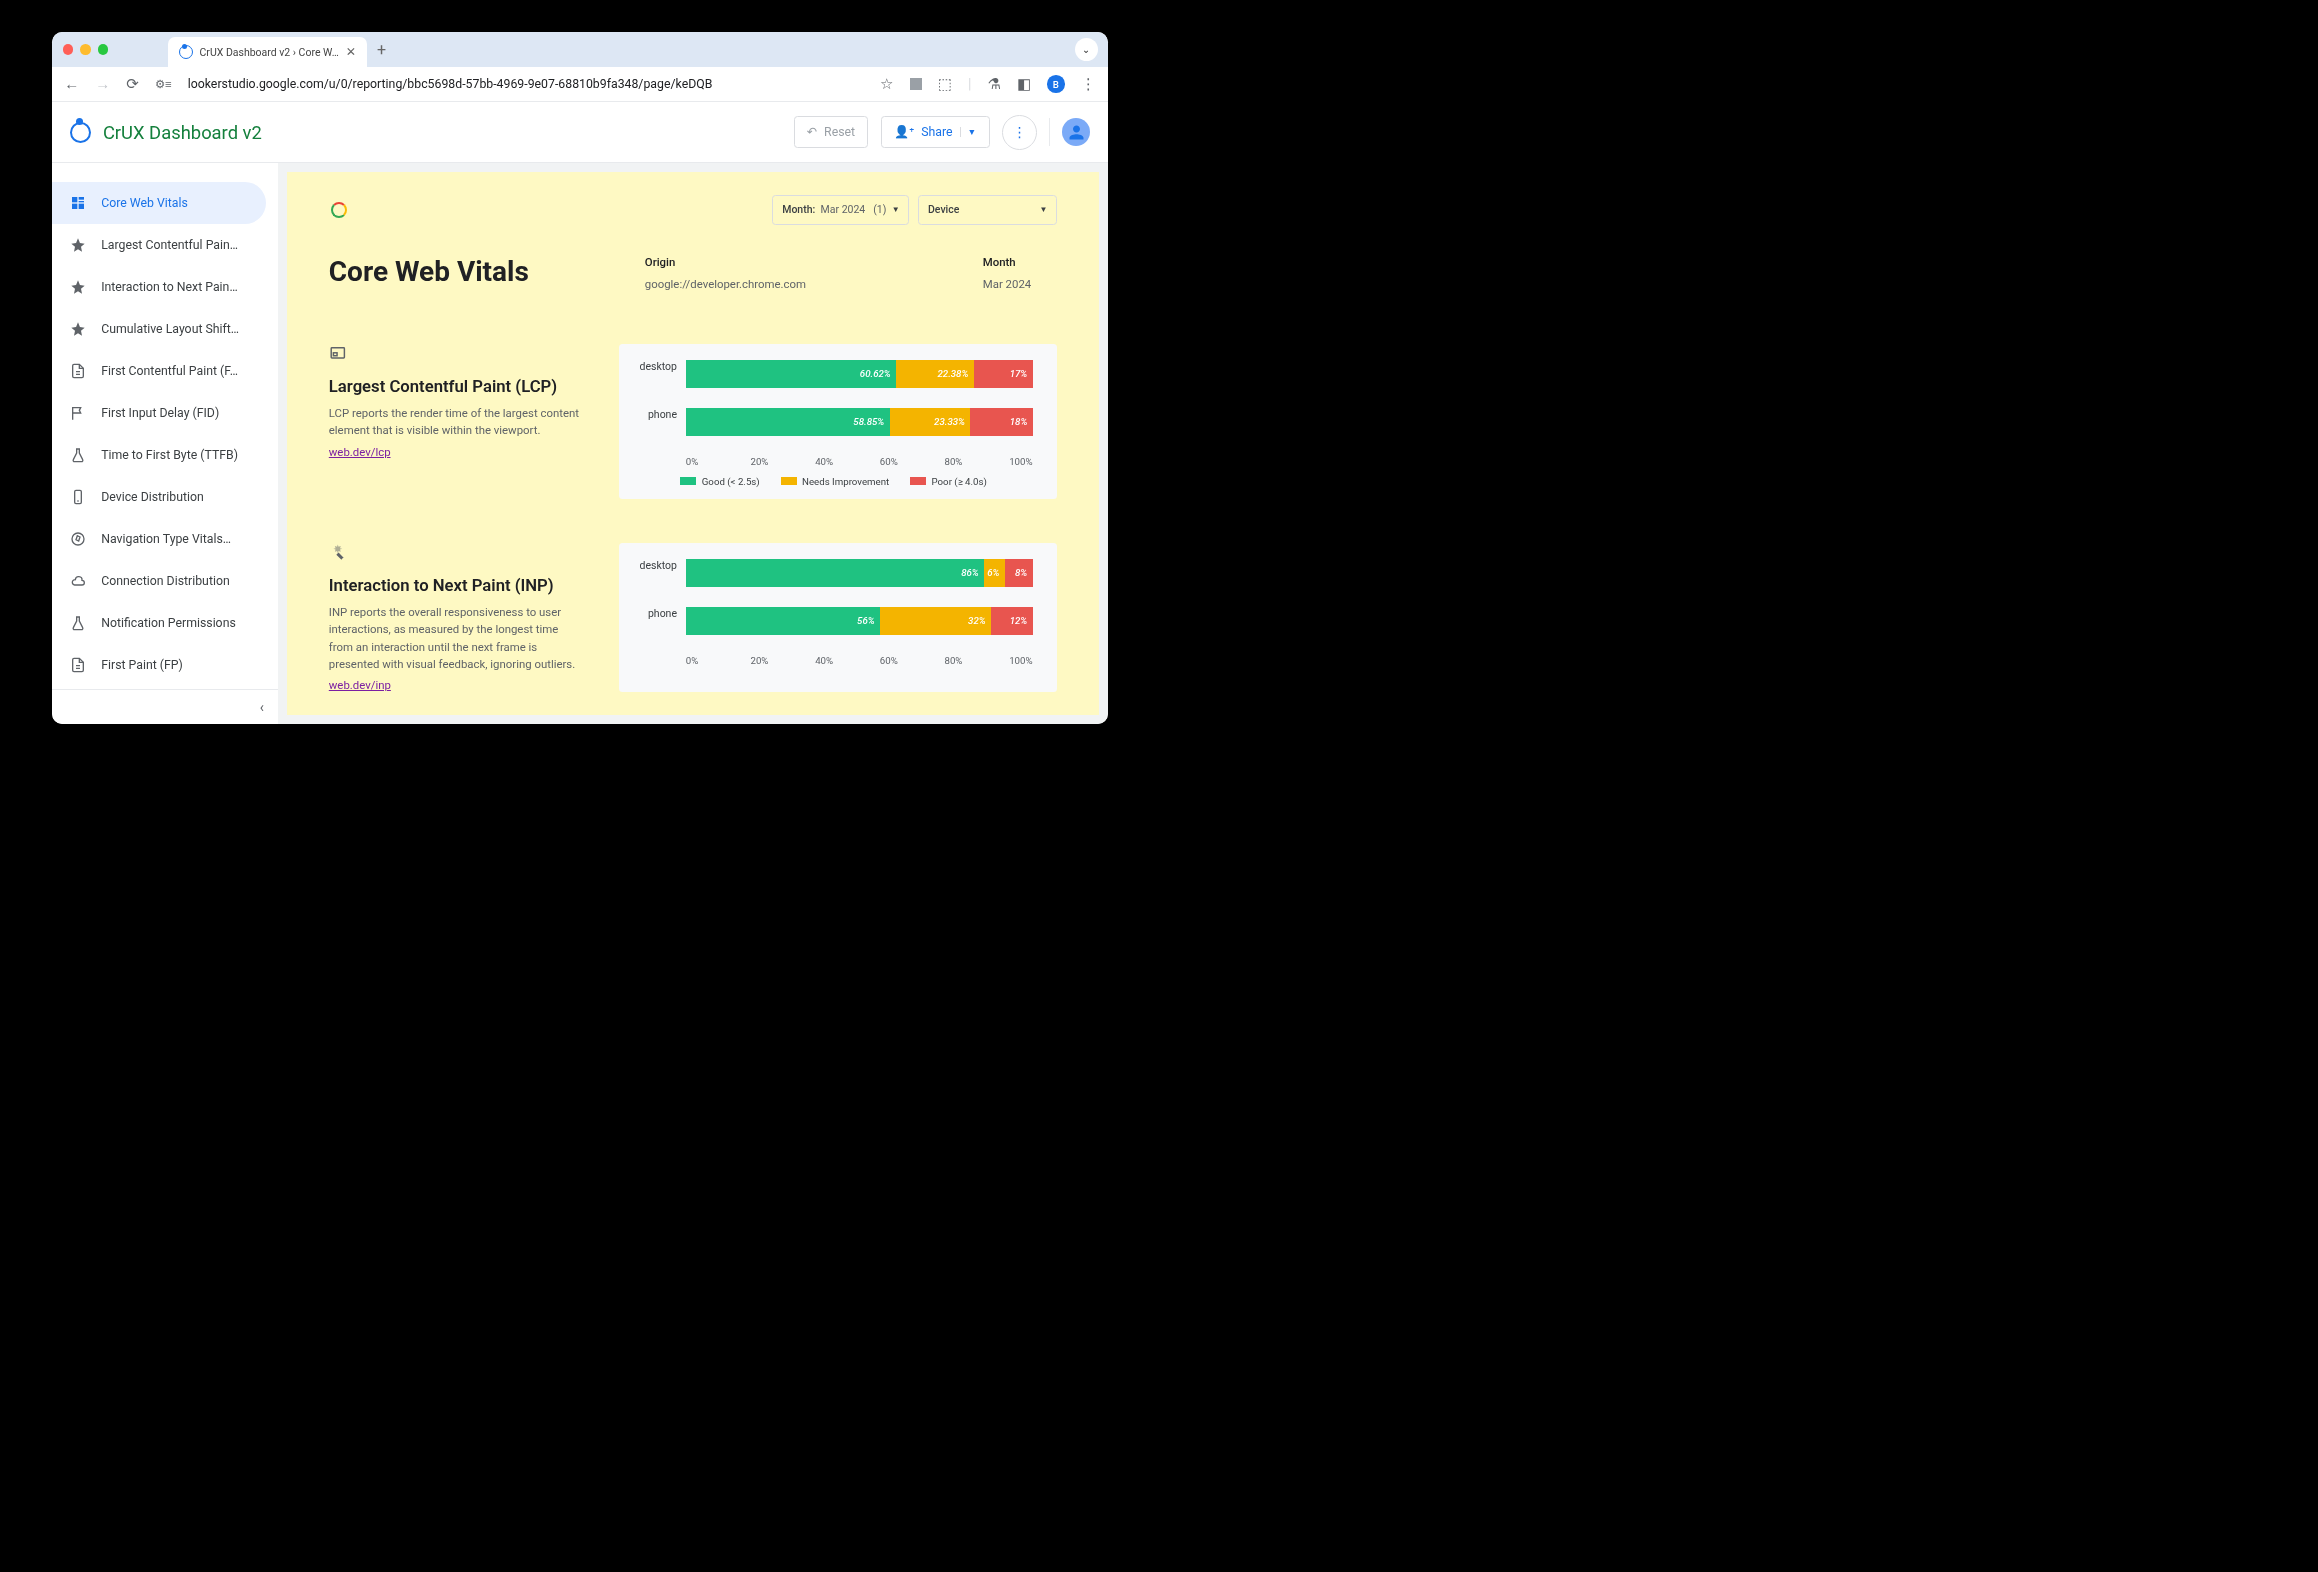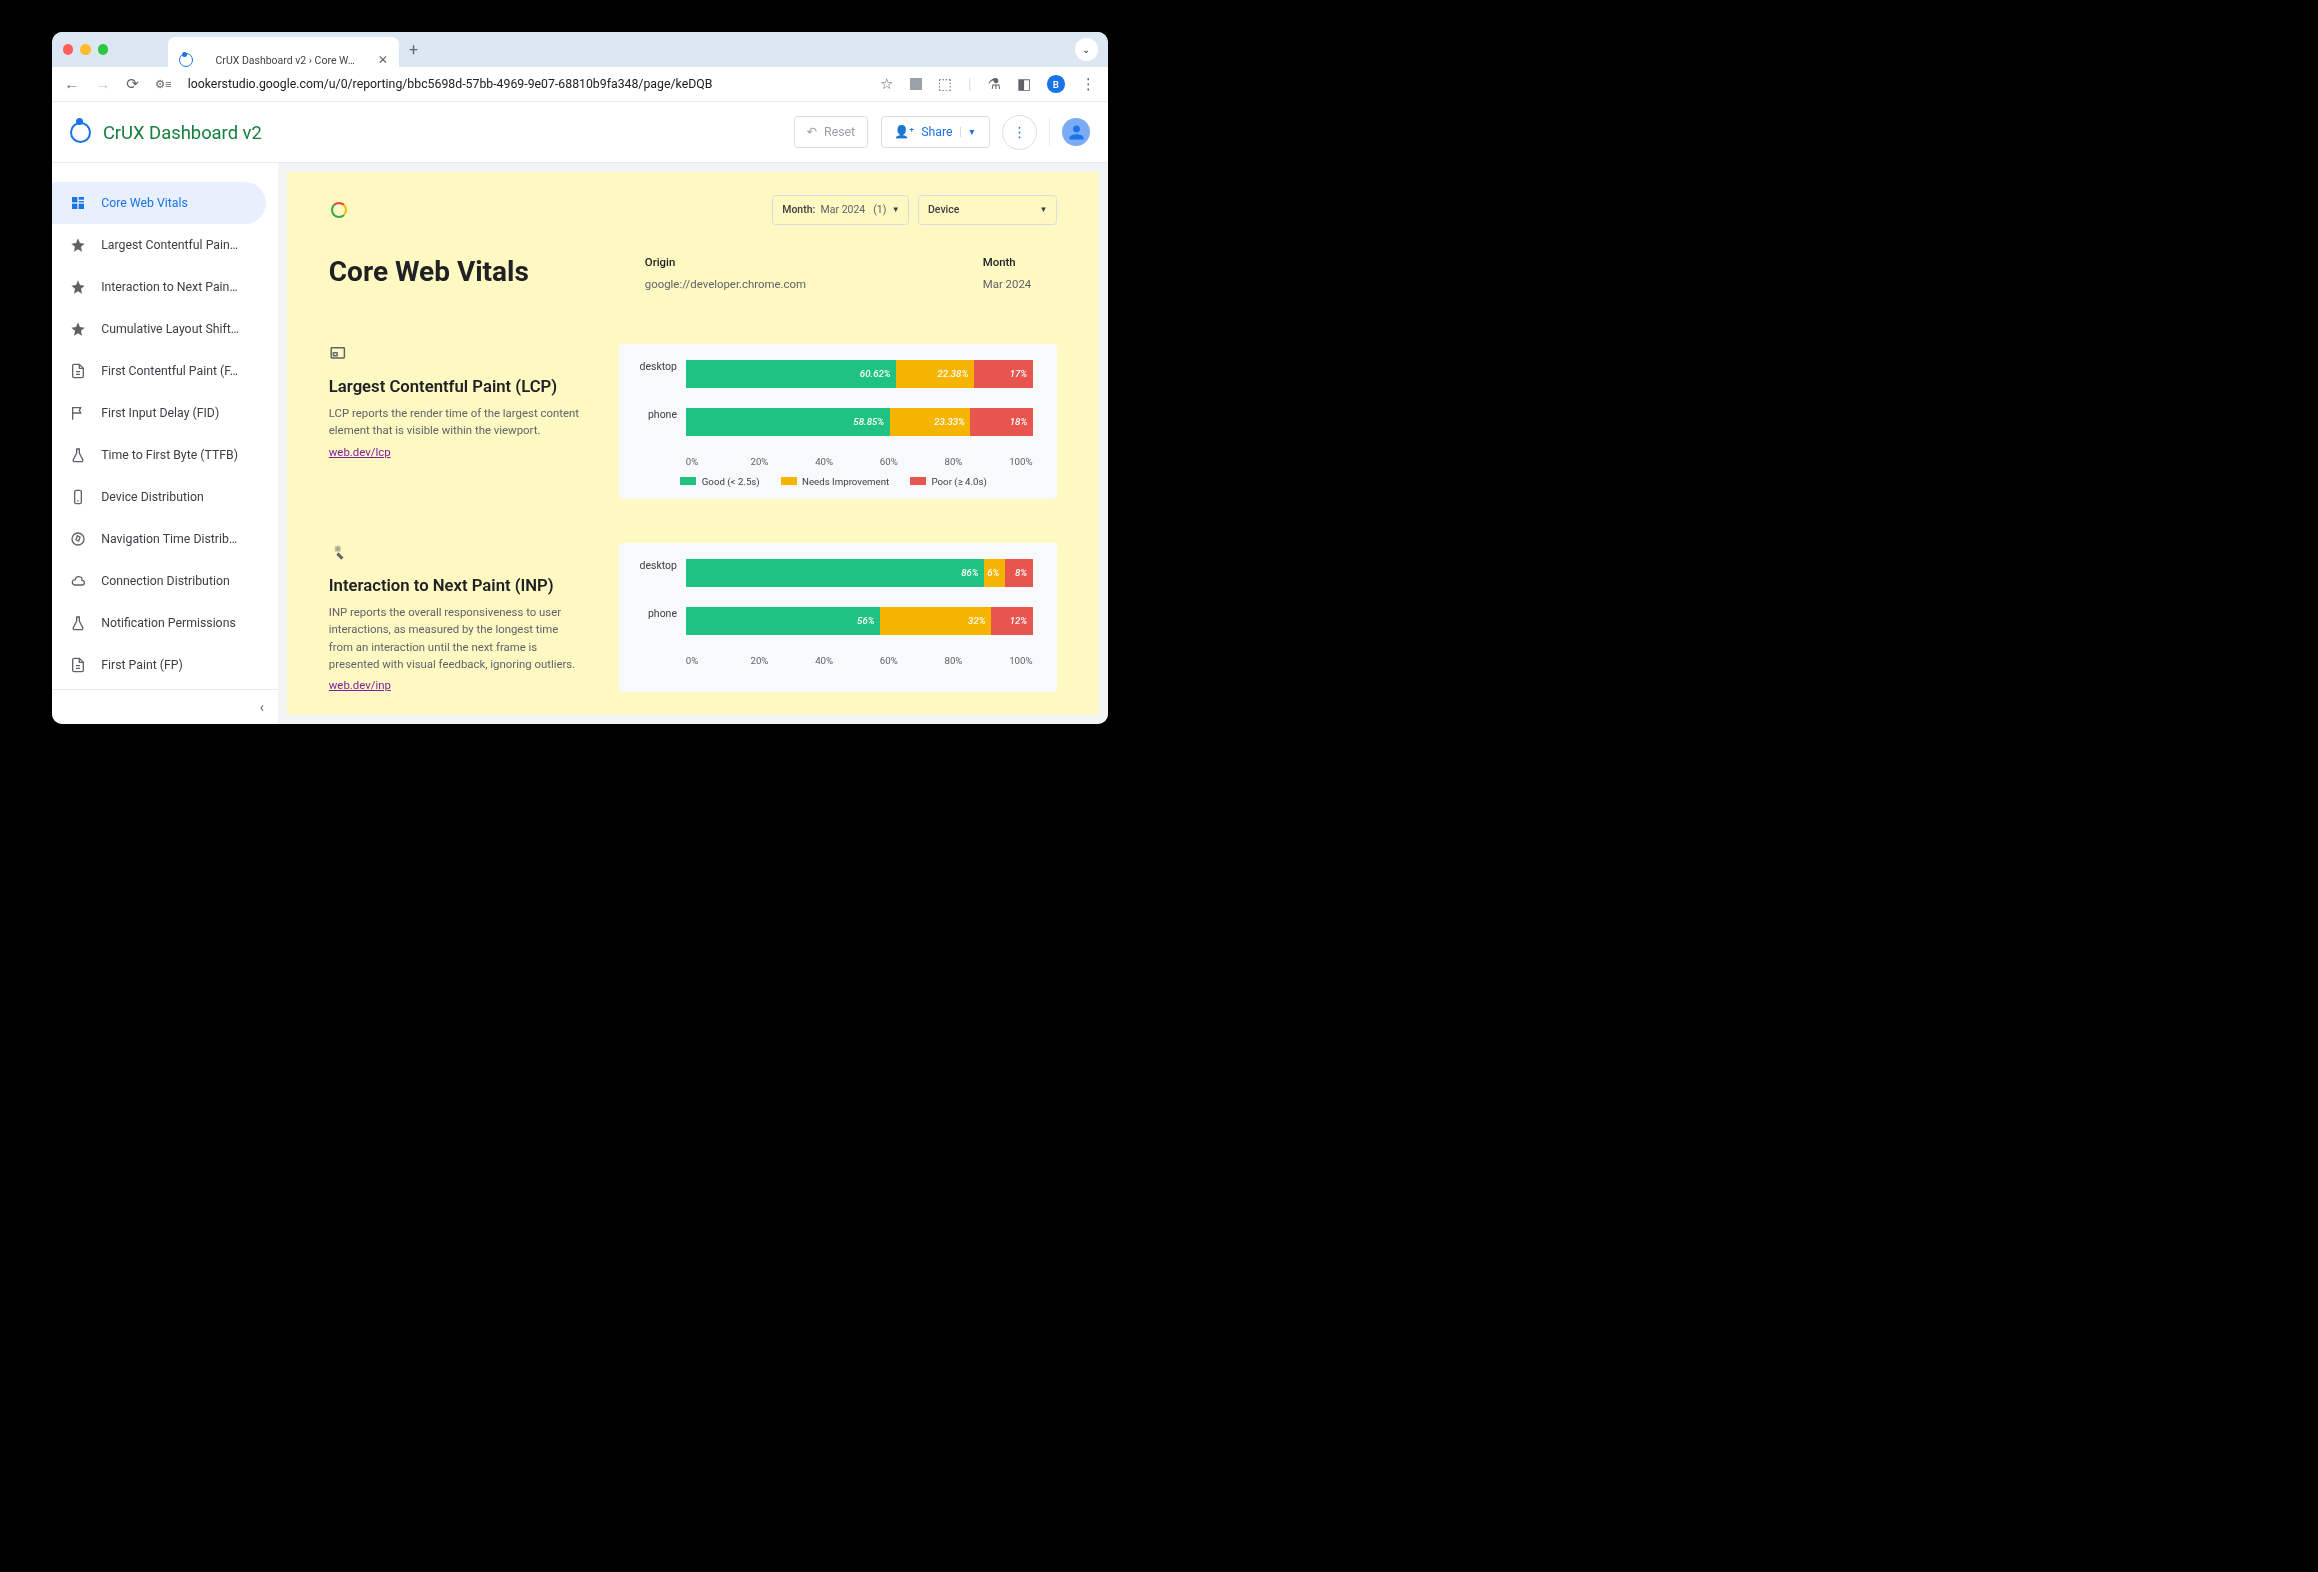--- a/index.html
+++ b/index.html
@@ -2,21 +2,21 @@
 <html style="font-size:14px"><head>
 <meta charset="utf-8">
 <style>
 * { margin:0; padding:0; box-sizing:border-box; font-family:-apple-system,Roboto,Arial,sans-serif; }
 body { background:#000; width:1159px; height:786px; overflow:hidden; }
 .window { position:absolute; left:52px; top:32px; width:1056px; height:692px; background:#fff; border-radius:10.5px; overflow:hidden; box-shadow:0 17.6px 53px rgba(0,0,0,.4); }
 .tabbar { height:35px; background:#dde7f4; display:flex; align-items:center; padding:0 10.5px; }
 .traffic { display:flex; gap:7px; margin-right:60px; }
 .tl { width:10.5px; height:10.5px; border-radius:50%; }
 .tl.r{background:#ff5f57}.tl.y{background:#febc2e}.tl.g{background:#28c840}
-.tab { background:#fff; height:30px; border-radius:7px 7px 0 0; display:flex; align-items:flex-end; padding:0 10.5px; gap:23px; font-size:10.5px; color:#444; margin-top:5.3px; }
+.tab { background:#fff; height:30px; border-radius:7px 7px 0 0; display:flex; align-items:center; padding:0 10.5px; gap:7px; font-size:10.5px; color:#444; margin-top:5.3px; }
 .favicon { width:14px; height:14px; border-radius:50%; border:1.8px solid #1a73e8; position:relative; }
 .favicon::before{content:'';position:absolute;width:5.3px;height:5.3px;background:#1a73e8;border-radius:50%;top:-2.6px;left:2.6px;}
 .tab-x { color:#666; font-size:12.3px; cursor:pointer; }
 .newtab { margin-left:10.5px; color:#666; font-size:16px; cursor:pointer; }
 .chevbtn { margin-left:auto; width:23px; height:23px; border-radius:50%; background:#fff; display:flex; align-items:center; justify-content:center; font-size:9.7px; color:#444; }
 .addrbar { height:35px; background:#fff; display:flex; align-items:center; padding:0 12.3px; gap:16px; border-bottom:0.9px solid #e8eaed; }
 .nav-ico { color:#5f6368; font-size:15px; cursor:pointer; }
 .nav-ico.dis { color:#c4c7cc; }
 .site-ico { font-size:11.4px; color:#5f6368; }
 .url { flex:1; font-size:12.3px; color:#202124; }
@@ -212,21 +212,21 @@
             </span>
             <span>Device Distribution</span>
           </div>
           <div class="sb-item">
             <span class="sb-ico">
               <svg width="16" height="16" viewBox="0 0 24 24" fill="none" stroke="currentColor" stroke-width="2">
                 <circle cx="12" cy="12" r="9"></circle>
                 <path d="M15 9l-2 6-4-2 2-6z"></path>
               </svg>
             </span>
-            <span>Navigation Time Distrib…</span>
+            <span>Navigation Type Vitals…</span>
           </div>
           <div class="sb-item">
             <span class="sb-ico">
               <svg width="16" height="16" viewBox="0 0 24 24" fill="none" stroke="currentColor" stroke-width="2">
                 <path d="M18 18H7a4 4 0 1 1 1-8 5 5 0 0 1 10 1 3 3 0 0 1 0 7z"></path>
               </svg>
             </span>
             <span>Connection Distribution</span>
           </div>
           <div class="sb-item">

